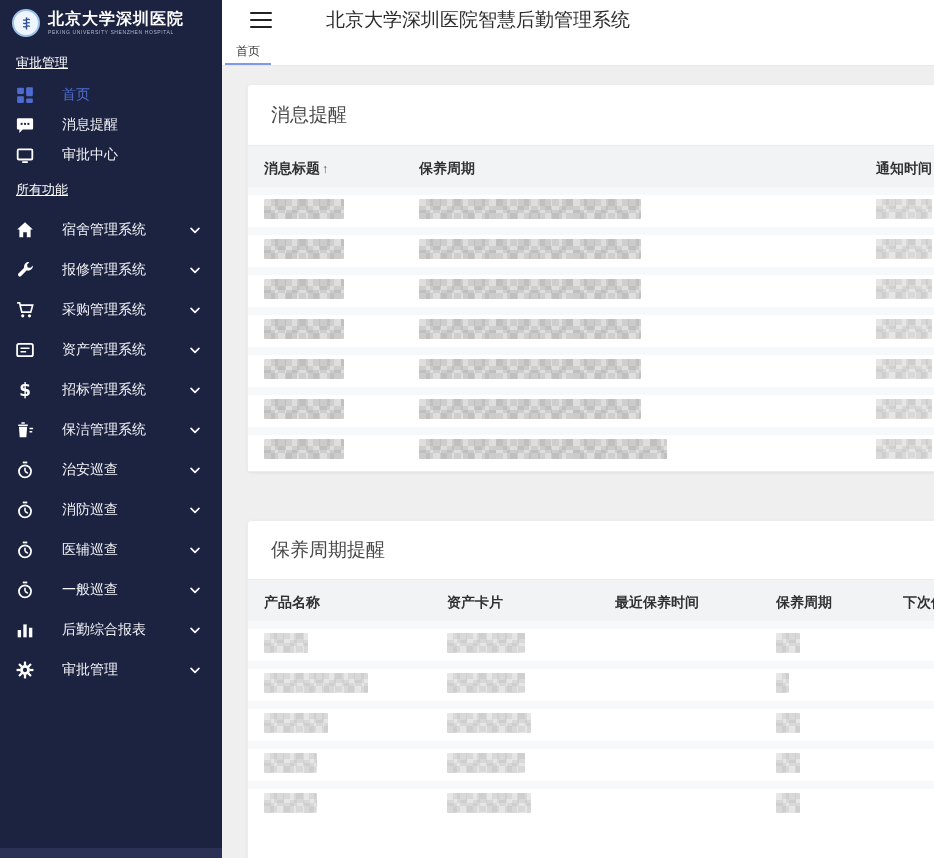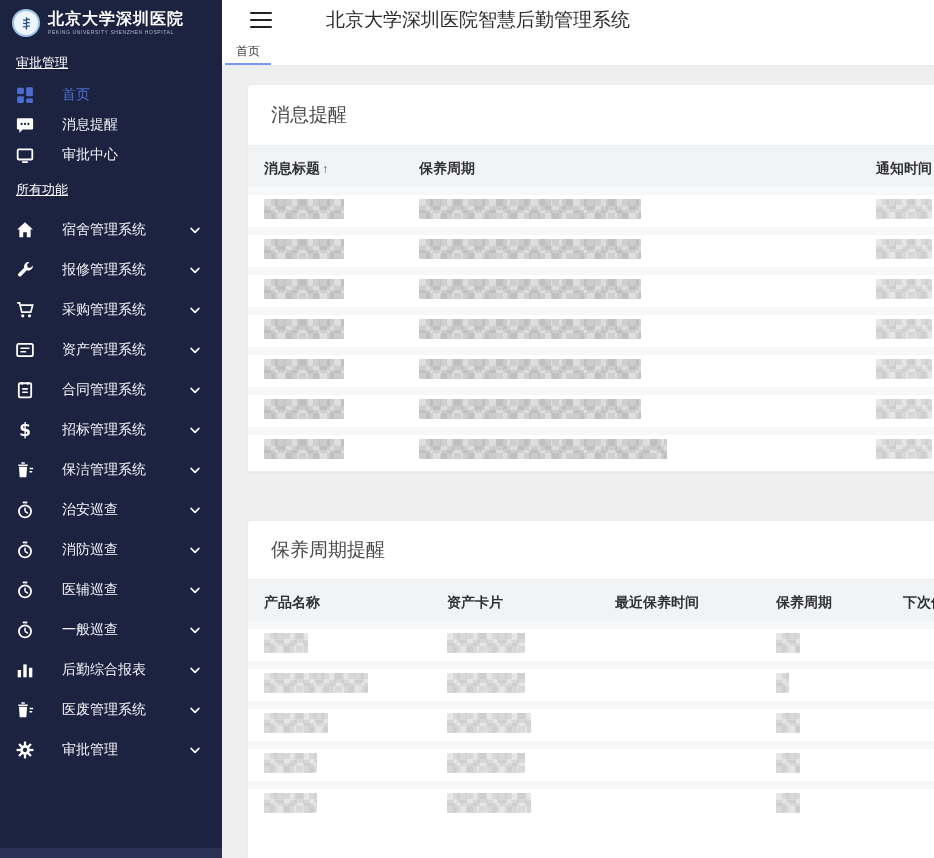--- a/index.html
+++ b/index.html
@@ -145,30 +145,20 @@
             <rect x="1" y="2.5" width="14" height="11" rx="1.5" fill="none" stroke="#fff" stroke-width="1.6"></rect>
             <path d="M4 6.5h8M4 9.5h5" stroke="#fff" stroke-width="1.4"></path>
           </svg>
           <span class="mi-label">资产管理系统</span>
           <svg class="chev" viewBox="0 0 16 16">
             <path d="M3.5 6.2 8 10.7l4.5-4.5" fill="none" stroke="#fff" stroke-width="1.8" stroke-linecap="round" stroke-linejoin="round"></path>
           </svg>
         </div>
         <div class="mi">
           <svg class="ic" viewBox="0 0 16 16" fill="currentColor" style="color:#fff">
-            <rect x="2.5" y="2" width="11" height="12.5" rx="1.2" fill="none" stroke="#fff" stroke-width="1.6"></rect>
-            <path d="M5.5.8v2.6M10.5.8v2.6M5.5 7h5M5.5 10h5" stroke="#fff" stroke-width="1.5"></path>
-          </svg>
-          <span class="mi-label">合同管理系统</span>
-          <svg class="chev" viewBox="0 0 16 16">
-            <path d="M3.5 6.2 8 10.7l4.5-4.5" fill="none" stroke="#fff" stroke-width="1.8" stroke-linecap="round" stroke-linejoin="round"></path>
-          </svg>
-        </div>
-        <div class="mi">
-          <svg class="ic" viewBox="0 0 16 16" fill="currentColor" style="color:#fff">
             <text x="8" y="13" text-anchor="middle" font-size="15" font-weight="bold" font-family="DejaVu Sans, sans-serif" fill="currentColor">$</text>
           </svg>
           <span class="mi-label">招标管理系统</span>
           <svg class="chev" viewBox="0 0 16 16">
             <path d="M3.5 6.2 8 10.7l4.5-4.5" fill="none" stroke="#fff" stroke-width="1.8" stroke-linecap="round" stroke-linejoin="round"></path>
           </svg>
         </div>
         <div class="mi">
           <svg class="ic" viewBox="0 0 16 16" fill="currentColor" style="color:#fff">
             <path d="M2 3h8.5v1.4H2zM4.8 1.1h3v1.3h-3zM2.6 5.1h7.3l-.7 9.4H3.3zM12 6h3.2v1.4H12zM12 8.8h2.4v1.4H12z"></path>
@@ -222,29 +212,20 @@
             <path d="M3.5 6.2 8 10.7l4.5-4.5" fill="none" stroke="#fff" stroke-width="1.8" stroke-linecap="round" stroke-linejoin="round"></path>
           </svg>
         </div>
         <div class="mi">
           <svg class="ic" viewBox="0 0 16 16" fill="currentColor" style="color:#fff">
             <rect x="1.5" y="8" width="3" height="6.5"></rect>
             <rect x="6.5" y="3" width="3" height="11.5"></rect>
             <rect x="11.5" y="6" width="3" height="8.5"></rect>
           </svg>
           <span class="mi-label">后勤综合报表</span>
-          <svg class="chev" viewBox="0 0 16 16">
-            <path d="M3.5 6.2 8 10.7l4.5-4.5" fill="none" stroke="#fff" stroke-width="1.8" stroke-linecap="round" stroke-linejoin="round"></path>
-          </svg>
-        </div>
-        <div class="mi">
-          <svg class="ic" viewBox="0 0 16 16" fill="currentColor" style="color:#fff">
-            <path d="M2 3h8.5v1.4H2zM4.8 1.1h3v1.3h-3zM2.6 5.1h7.3l-.7 9.4H3.3zM12 6h3.2v1.4H12zM12 8.8h2.4v1.4H12z"></path>
-          </svg>
-          <span class="mi-label">医废管理系统</span>
           <svg class="chev" viewBox="0 0 16 16">
             <path d="M3.5 6.2 8 10.7l4.5-4.5" fill="none" stroke="#fff" stroke-width="1.8" stroke-linecap="round" stroke-linejoin="round"></path>
           </svg>
         </div>
         <div class="mi">
           <svg class="ic" viewBox="0 0 16 16" fill="currentColor" style="color:#fff">
             <g>
               <rect x="7" y="0.5" width="2" height="3.4"></rect>
               <rect x="7" y="12.1" width="2" height="3.4"></rect>
               <rect x="0.5" y="7" width="3.4" height="2"></rect>

